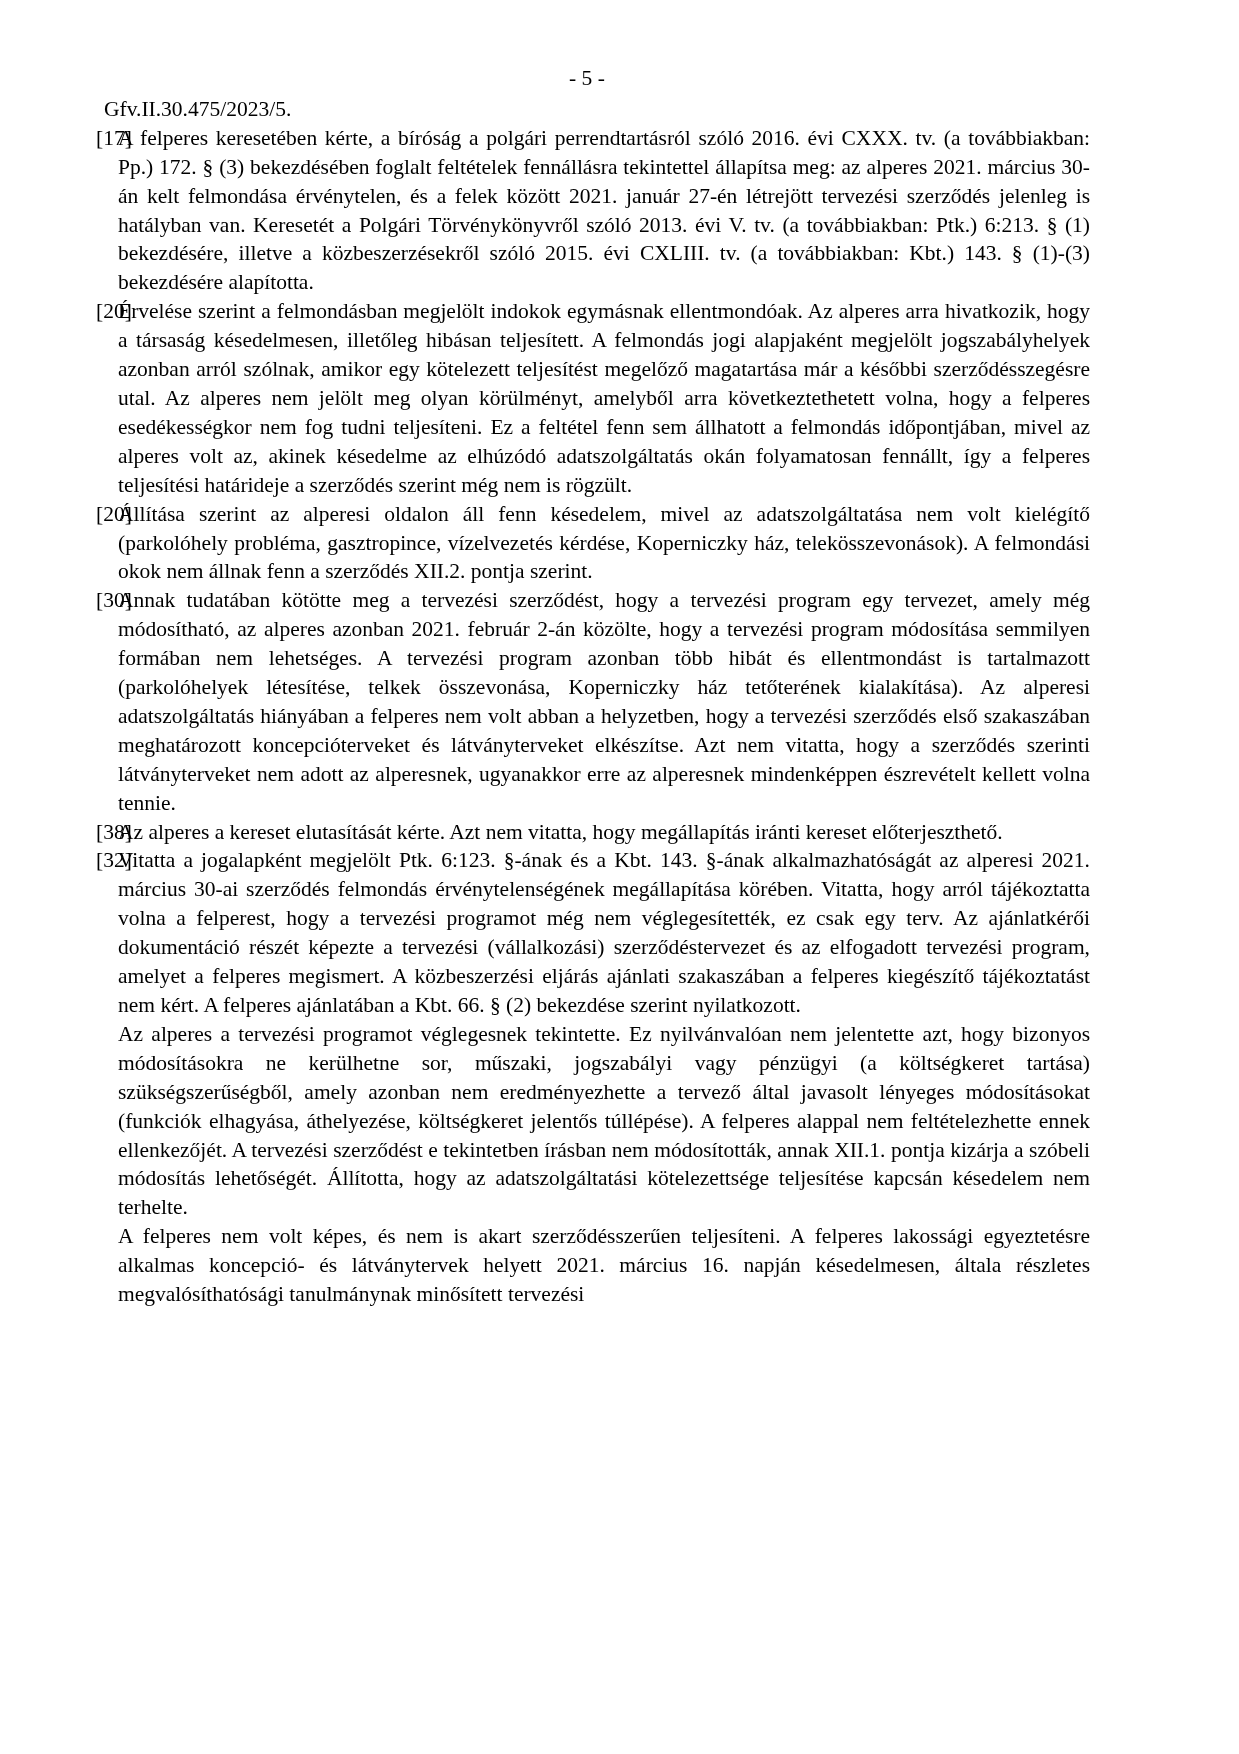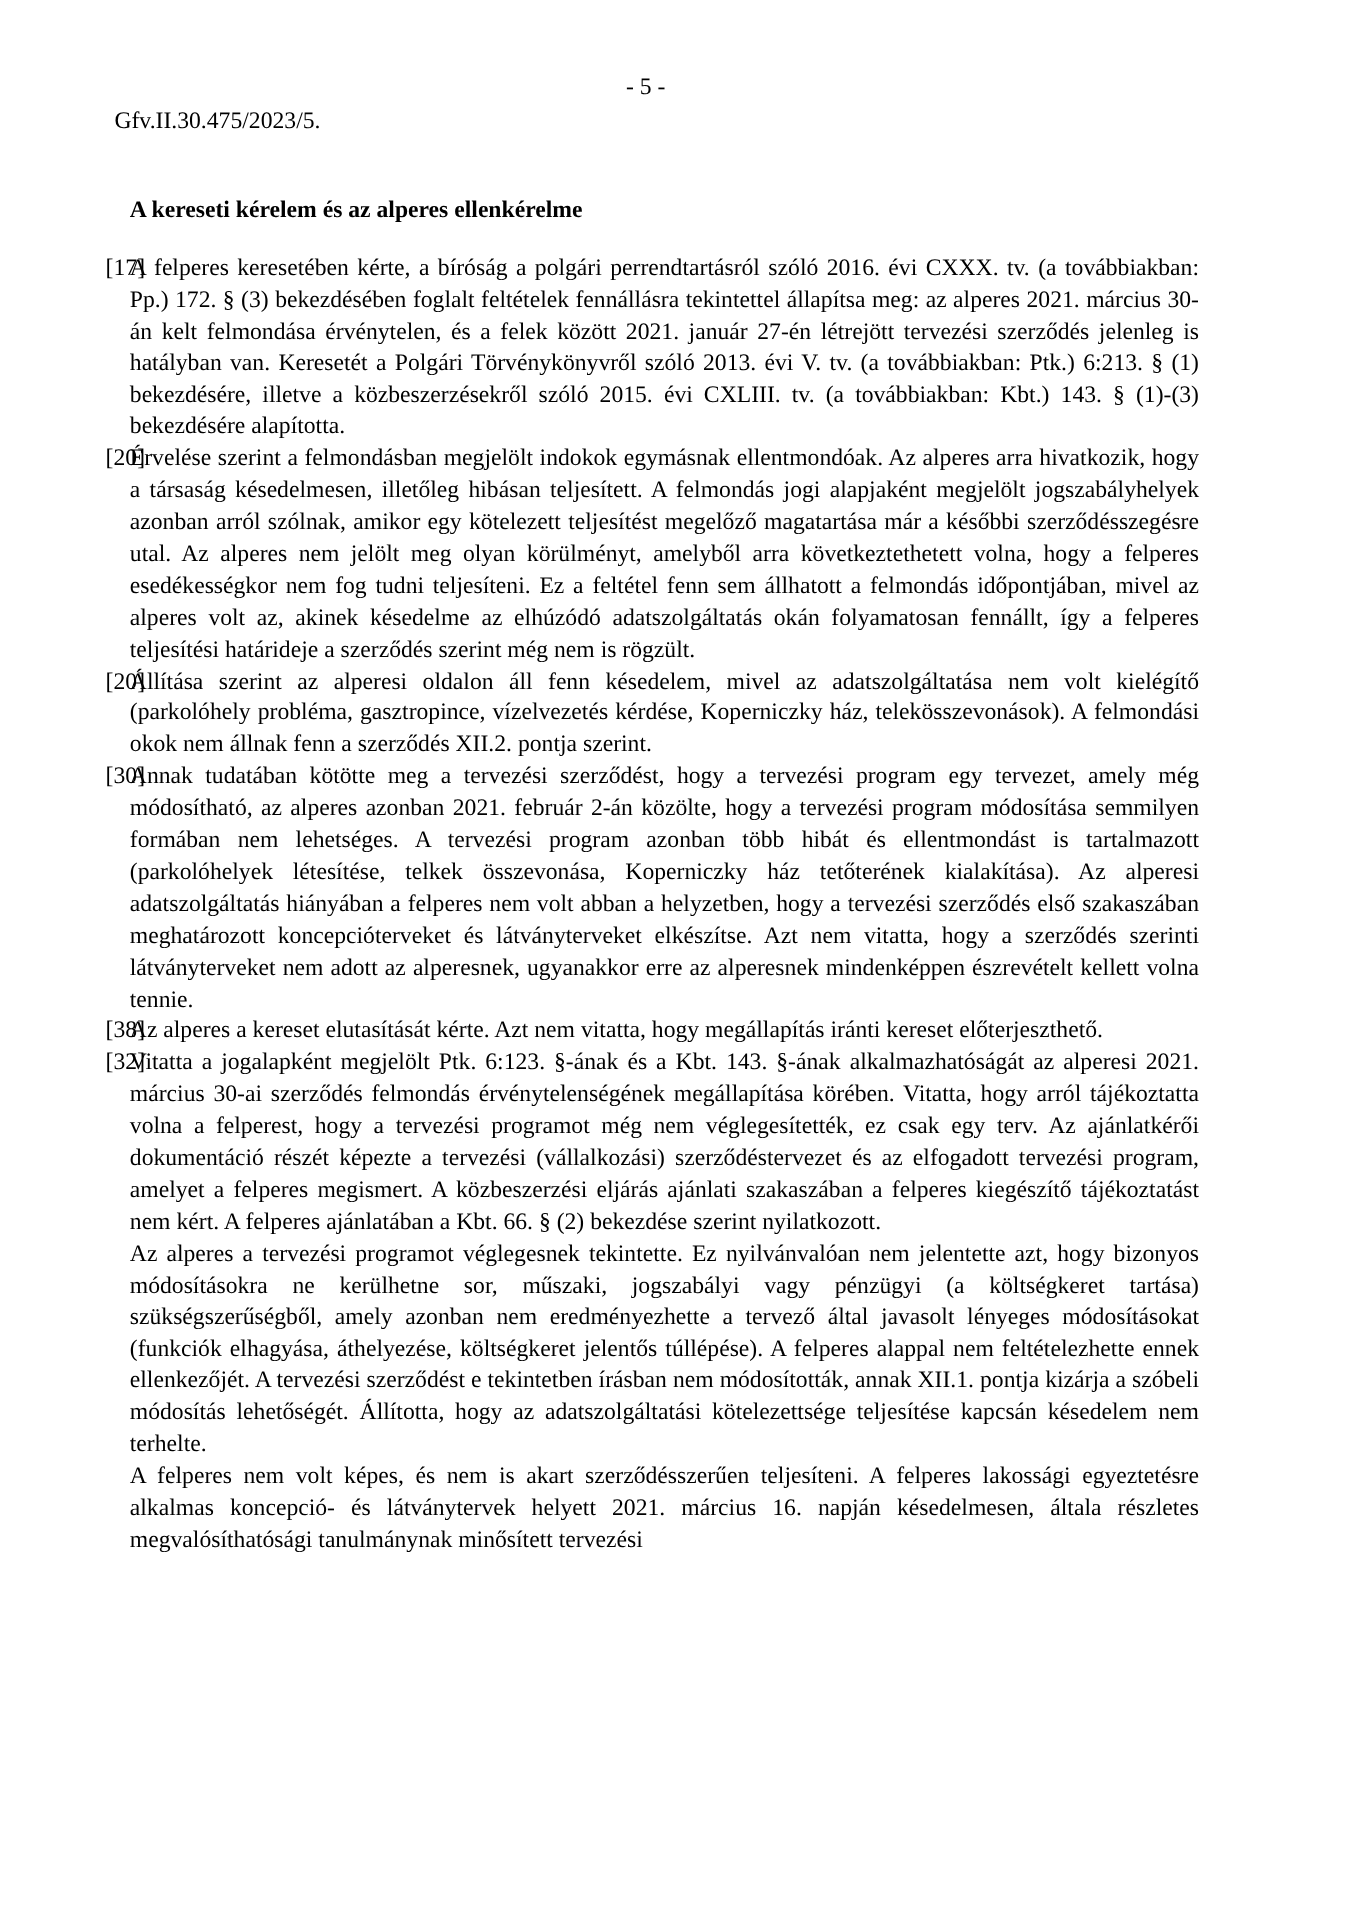--- a/index.html
+++ b/index.html
@@ -51,21 +51,20 @@
 </head>
 <body>
 
 <div class="page">
   <div class="content">
 
     <div class="page-number">- 5 -</div>
 
     <div class="case-ref">Gfv.II.30.475/2023/5.</div>
 
-    <div class="heading">A kereseti kérelem és az alperes ellenkérelme</div>
 
     <div>
 
       <p class="para">
         <span class="pnum">[17]</span>
         <span>A felperes keresetében kérte, a bíróság a polgári perrendtartásról szóló 2016. évi CXXX. tv. (a továbbiakban: Pp.) 172. § (3) bekezdésében foglalt feltételek fennállásra tekintettel állapítsa meg: az alperes 2021. március 30-án kelt felmondása érvénytelen, és a felek között 2021. január 27-én létrejött tervezési szerződés jelenleg is hatályban van. Keresetét a Polgári Törvénykönyvről szóló 2013. évi V. tv. (a továbbiakban: Ptk.) 6:213. § (1) bekezdésére, illetve a közbeszerzésekről szóló 2015. évi CXLIII. tv. (a továbbiakban: Kbt.) 143. § (1)-(3) bekezdésére alapította.</span>
       </p>
 
       <p class="para">
         <span class="pnum">[20]</span>

